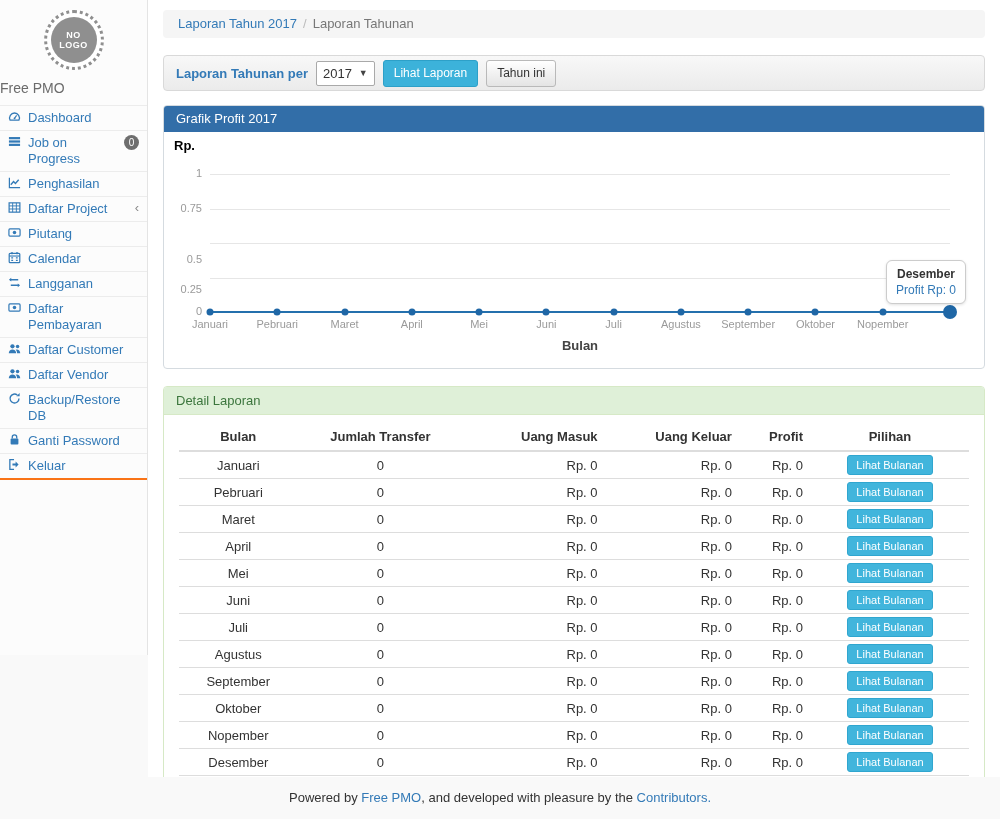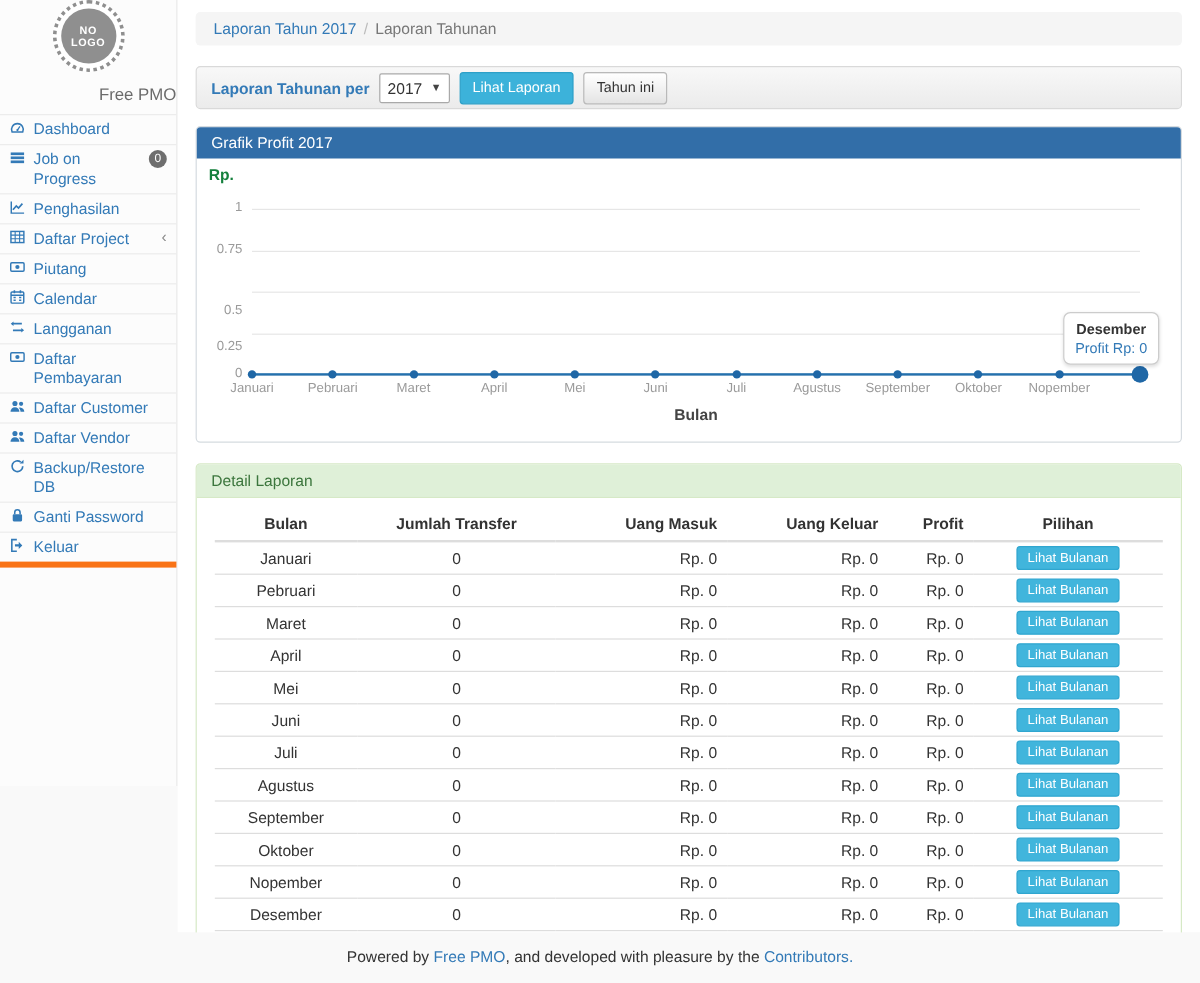--- a/index.html
+++ b/index.html
@@ -7,31 +7,31 @@
   body {
     height:819px; background:#f9f9f9;
     font-family:"Liberation Sans", sans-serif; font-size:13px; color:#333;
     position:relative; overflow:hidden;
   }
   
   #content-wrap { position:absolute; left:148px; top:0; width:852px; height:777px; background:#fff; }
   #sidebar { position:absolute; left:0; top:0; width:148px; height:655px; background:#fcfcfc;
              border-right:1px solid #e4e4e4; }
   
-  .logo-block { text-align:right; }
+  .logo-block { text-align:left; padding-top:10px; }
   .logo-seal { width:60px; height:60px; margin:0 auto; border:3px dotted #8f8f8f; border-radius:50%;
                display:flex; align-items:center; justify-content:center; background:#fff; }
   .logo-inner { width:46px; height:46px; border-radius:50%; background:#8f8f8f; color:#fff;
                 display:flex; flex-direction:column; align-items:center; justify-content:center;
                 font-size:9px; font-weight:bold; letter-spacing:.5px; }
   .brand { color:#6b6b6b; font-size:14px; margin:10px 0 9px; }
   #menu { list-style:none; }
   #menu li { display:flex; align-items:flex-start; gap:6px; padding:4px 8px; line-height:16px;
              border-top:1px solid #ececec; color:#337ab7; cursor:pointer; }
-  #menu li:last-child { border-bottom:5px solid #f97316; }
+  #menu li:last-child { border-bottom:2px solid #f97316; }
   #menu .mi { width:14px; height:13px; flex:0 0 14px; display:inline-flex; }
   #menu .badge { margin-left:auto; background:#6e6e6e; color:#fff; min-width:15px; height:15px;
                  border-radius:8px; font-size:10px; line-height:15px; text-align:center; padding:0 4px; }
   #menu .chev { margin-left:auto; color:#8a8a8a; font-size:13px; line-height:13px; }
   
   .breadcrumb { margin:10px 15px 0; height:28px; background:#f5f5f5; border-radius:4px;
                 padding:0 15px; line-height:28px; }
   .breadcrumb a { color:#337ab7; text-decoration:none; }
   .breadcrumb .sep { color:#bbb; margin:0 6px; }
   .breadcrumb .cur { color:#777; }
@@ -44,21 +44,21 @@
                  display:inline-flex; align-items:center; padding:0 6px; gap:7px; cursor:pointer; }
   .fake-select .caret { font-size:9px; color:#444; }
   .btn { border-radius:3px; font-size:12px; padding:5px 10px; line-height:15px; cursor:pointer; display:inline-block; }
   .btn-info { background:#3cb2da; border:1px solid #2da0c8; color:#fff; }
   .btn-default { background:linear-gradient(#fff,#e4e4e4); border:1px solid #b9b9b9; color:#333; }
   
   .chart-panel { margin:14px 15px 0; border:1px solid #d5dbe0; border-radius:4px; background:#fff; }
   .chart-heading { background:#326ea8; color:#fff; padding:5px 12px; line-height:16px;
                    border-radius:3px 3px 0 0; }
   .chart-body { position:relative; height:236px; }
-  .rp-label { position:absolute; left:10px; top:6px; font-weight:bold; color:#15803d; }
+  .rp-label { position:absolute; left:10px; top:6px; font-weight:bold; color:#000000; }
   .ytick-label { position:absolute; left:0; width:38px; text-align:right; font-size:11px; color:#9a9a9a; }
   .gridline { position:absolute; left:46px; right:34px; height:1px; background:#e6e6e6; }
   .plot-line { position:absolute; left:46px; right:34px; top:179px; height:2px; background:#2470ad; }
   .dot { position:absolute; top:1px; width:7px; height:7px; border-radius:50%; background:#1f67a6;
          transform:translate(-50%,-50%); cursor:pointer; }
   .dot.big { width:14px; height:14px; }
   .xlabels { position:absolute; left:46px; right:34px; top:186px; height:14px; }
   .xlabel { position:absolute; transform:translateX(-50%); white-space:nowrap; font-size:11px; color:#9a9a9a; }
   .bulan-label { position:absolute; left:46px; right:34px; top:206px; text-align:center;
                  font-weight:bold; color:#444; }

